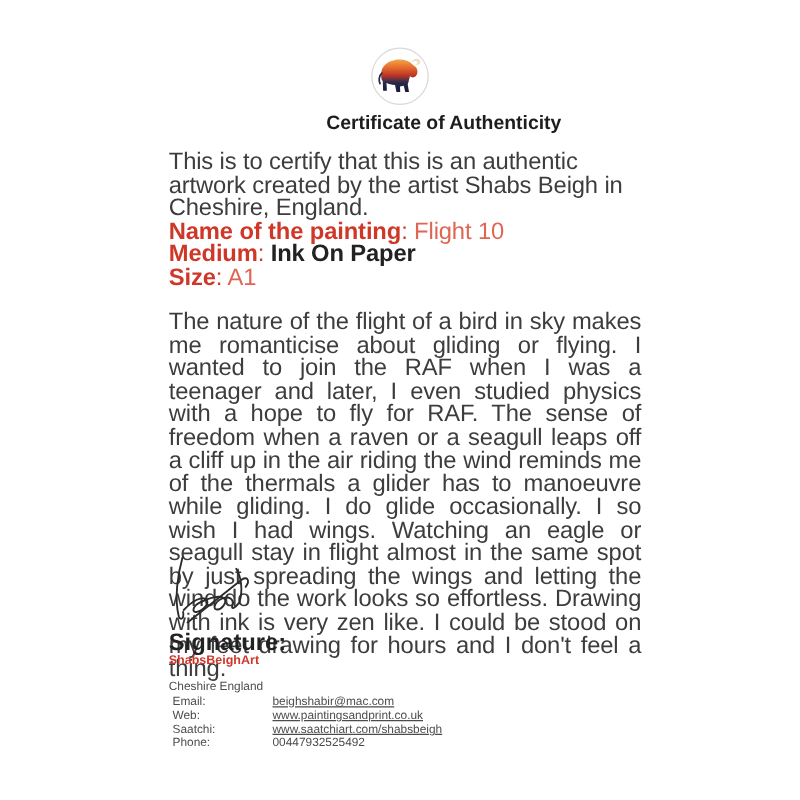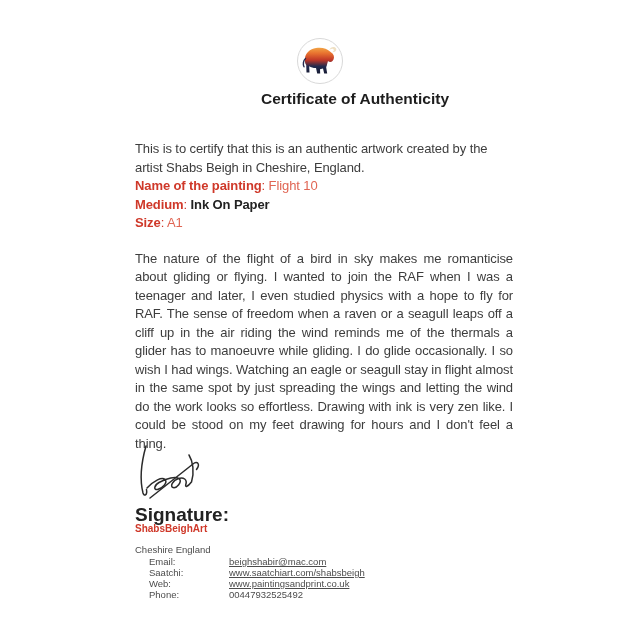--- a/index.html
+++ b/index.html
@@ -11,22 +11,22 @@
   .page{position:relative;width:640px;height:640px;background:#fff;overflow:hidden;}
 
   .logo{position:absolute;left:296px;top:37px;width:48px;height:48px;}
 
   .title{
     position:absolute;top:90px;left:0;width:640px;text-align:center;
     font-size:15.5px;font-weight:bold;color:#1d1d1d;letter-spacing:0;padding-left:35px;
   }
 
   .content{
-    position:absolute;left:135px;top:140px;width:378px;
-    font-size:13px;line-height:18.5px;color:#3d3d3d;letter-spacing:-0.1px;
+    position:absolute;left:135px;top:121px;width:378px;
+    font-size:19px;line-height:18.5px;color:#3d3d3d;letter-spacing:-0.1px;
   }
   .intro{margin:0;}
 
   .meta{margin:0;}
   .meta-row{display:block;}
   .meta-label{color:#cf3829;font-weight:bold;}
   .meta-colon{color:#cf3829;}
   .val-red{color:#e06553;}
   .val-bold{color:#222;font-weight:bold;}
 
@@ -44,21 +44,21 @@
   .sig-colon{font-weight:bold;color:#222;}
   .sig-name{
     position:absolute;left:135px;top:523px;
     font-size:10px;font-weight:bold;color:#cf3829;
   }
   .location{
     position:absolute;left:135px;top:544px;
     font-size:9.5px;color:#4c4c4c;
   }
   .contacts{
-    position:absolute;left:149px;top:556px;
+    position:absolute;left:138px;top:556px;
     font-size:9.5px;color:#4c4c4c;
   }
   .contact-row{display:flex;line-height:11px;height:11px;align-items:flex-start;}
   .contact-label{width:56px;flex:0 0 56px;}
   .contact-value{color:#4c4c4c;text-decoration:none;padding-left:24px;}
   .contact-value.link{text-decoration:underline;}
 </style>
 </head>
 <body>
 
@@ -116,26 +116,26 @@
   <div class="sig-label"><span>Signature</span><span class="sig-colon">:</span></div>
   <div class="sig-name">ShabsBeighArt</div>
   <div class="location">Cheshire England</div>
 
   <div class="contacts">
     <div class="contact-row">
       <span class="contact-label">Email:</span>
       <a class="contact-value link">beighshabir@mac.com</a>
     </div>
     <div class="contact-row">
+      <span class="contact-label">Web:</span>
+      <a class="contact-value link">www.paintingsandprint.co.uk</a>
+    </div>
+    <div class="contact-row">
       <span class="contact-label">Saatchi:</span>
       <a class="contact-value link">www.saatchiart.com/shabsbeigh</a>
-    </div>
-    <div class="contact-row">
-      <span class="contact-label">Web:</span>
-      <a class="contact-value link">www.paintingsandprint.co.uk</a>
     </div>
     <div class="contact-row">
       <span class="contact-label">Phone:</span>
       <span class="contact-value">00447932525492</span>
     </div>
   </div>
 
 </div>
 
 </body></html>

